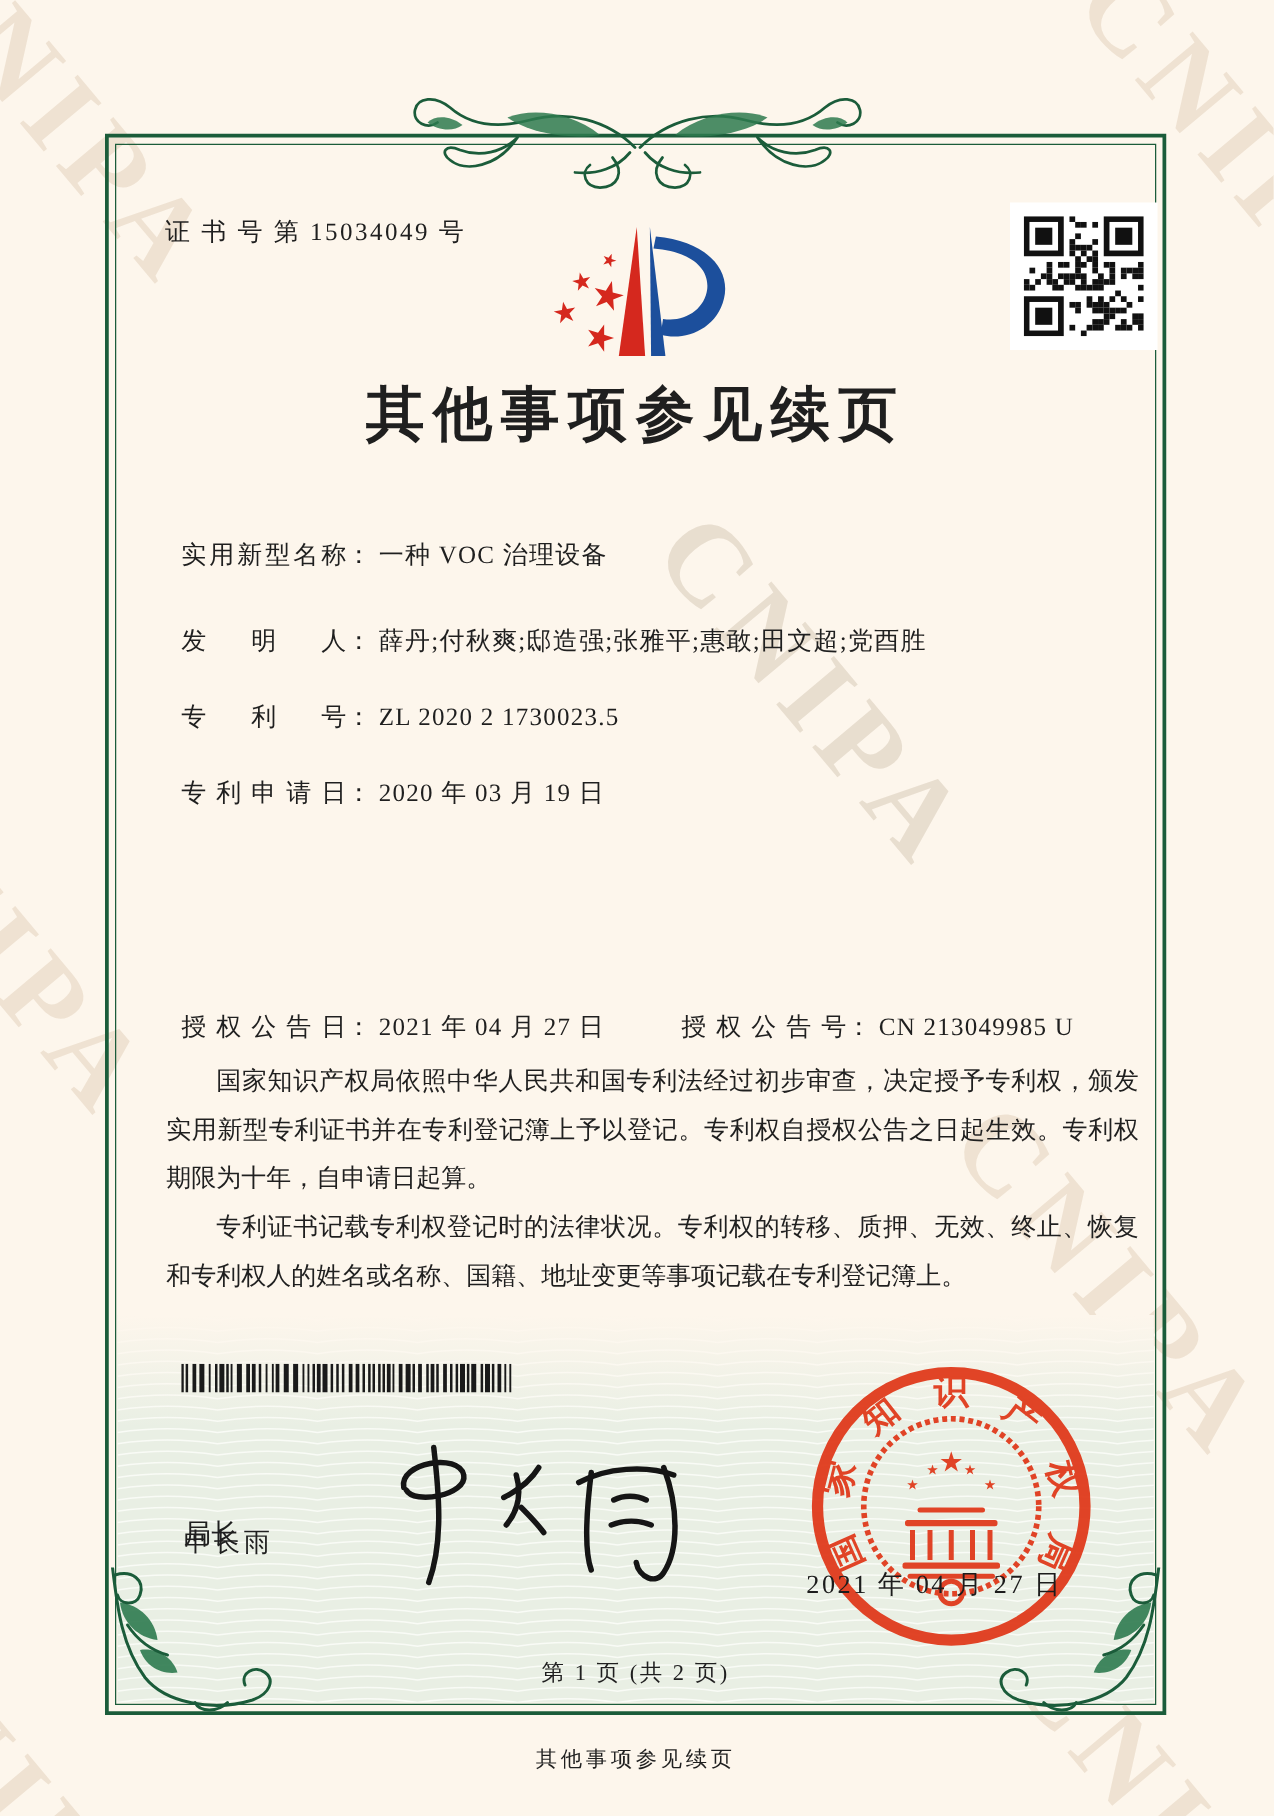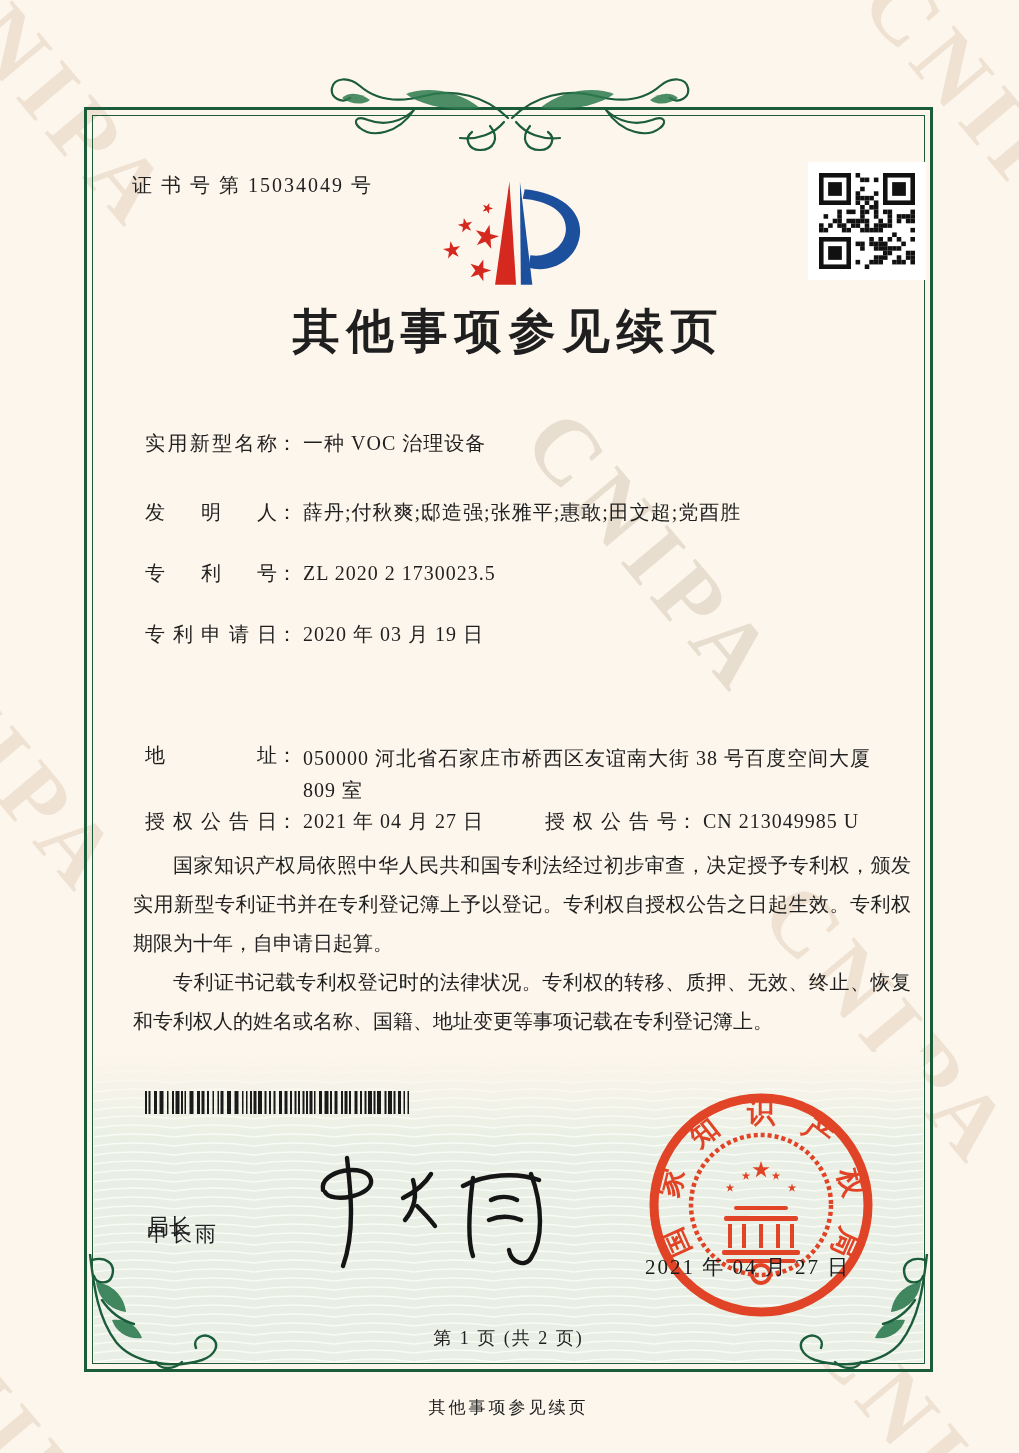--- a/index.html
+++ b/index.html
@@ -27,21 +27,21 @@
     border:1.5px solid #1b5c3a;box-sizing:border-box;z-index:2;}
   .orn{z-index:3;}
   .content{z-index:4;}
   
   .cert-no{position:absolute;left:132px;top:172px;font-size:20px;letter-spacing:2px;z-index:4;}
   .cert-title{position:absolute;left:84px;top:300px;width:849px;text-align:center;
     font-size:47px;font-weight:bold;letter-spacing:7px;z-index:4;}
   .field-row{position:absolute;left:145px;font-size:20px;z-index:4;white-space:nowrap;}
   .flabel{display:inline-block;width:132px;text-align:justify;text-align-last:justify;}
   .fcolon{margin-right:6px;}
-  .fvalue{letter-spacing:1px;}
+  .fvalue{letter-spacing:1px;text-align:center;}
   .fvalue.wide{display:inline-block;width:588px;white-space:normal;vertical-align:top;line-height:32px;}
   .grant2{position:absolute;left:400px;top:0;}
   .paras{position:absolute;left:133px;top:846px;width:778px;font-size:20px;line-height:39px;
     text-align:justify;z-index:4;}
   .paras p{margin:0;text-indent:2em;}
   .sig-title{position:absolute;left:147px;top:1178px;font-size:22px;z-index:4;margin-top:34px;}
   .sig-name{position:absolute;left:147px;top:1220px;font-size:21px;letter-spacing:3px;z-index:4;}
   .seal-date{position:absolute;left:645px;top:1253px;font-size:21px;letter-spacing:2px;
     color:#1c1c1c;z-index:6;}
   .page-footer{position:absolute;left:84px;top:1326px;width:849px;text-align:center;
@@ -308,23 +308,20 @@
   </div>
   <div class="field-row" style="top:499px;">
     <span class="flabel">发明人</span><span class="fcolon">：</span><span class="fvalue">薛丹;付秋爽;邸造强;张雅平;惠敢;田文超;党酉胜</span>
   </div>
   <div class="field-row" style="top:560px;">
     <span class="flabel">专利号</span><span class="fcolon">：</span><span class="fvalue">ZL 2020 2 1730023.5</span>
   </div>
   <div class="field-row" style="top:621px;">
     <span class="flabel">专利申请日</span><span class="fcolon">：</span><span class="fvalue">2020 年 03 月 19 日</span>
   </div>
-  <div class="field-row" style="top:742px;">
-    <span class="flabel" style="vertical-align:top;">地址</span><span class="fcolon" style="vertical-align:top;">：</span><span class="fvalue wide">050000 河北省石家庄市桥西区友谊南大街 38 号百度空间大厦 809 室</span>
-  </div>
 
   <div class="field-row" style="top:808px;">
     <span class="flabel">授权公告日</span><span class="fcolon">：</span><span class="fvalue">2021 年 04 月 27 日</span>
     <span class="grant2">
       <span class="flabel">授权公告号</span><span class="fcolon">：</span><span class="fvalue">CN 213049985 U</span>
     </span>
   </div>
 
   <div class="paras">
     <p>国家知识产权局依照中华人民共和国专利法经过初步审查，决定授予专利权，颁发实用新型专利证书并在专利登记簿上予以登记。专利权自授权公告之日起生效。专利权期限为十年，自申请日起算。</p>

